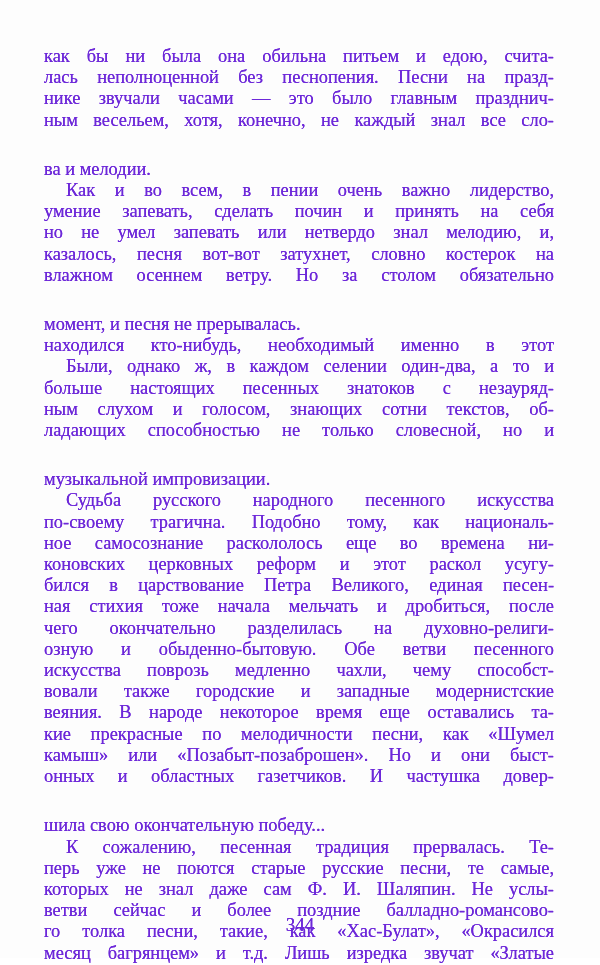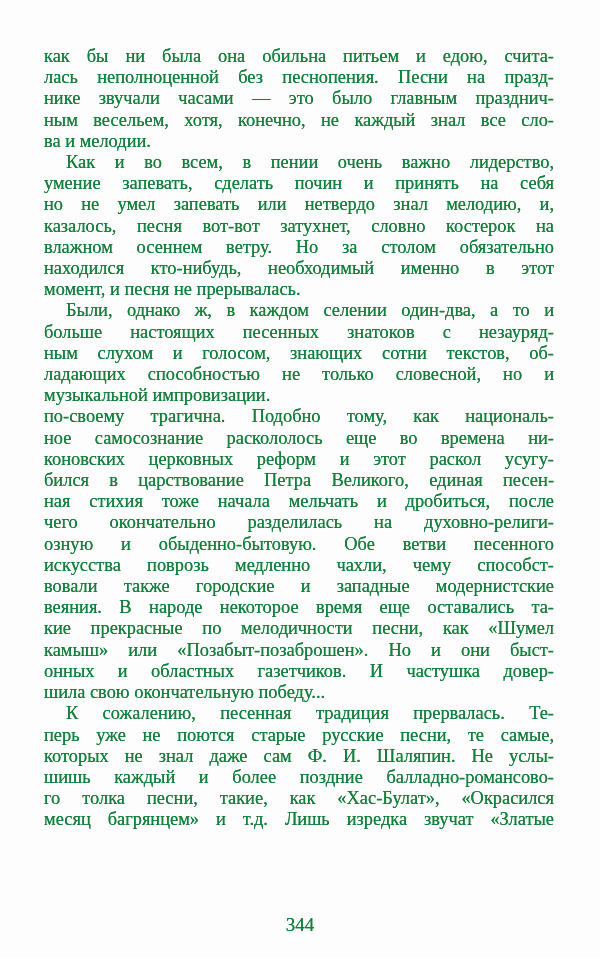--- a/index.html
+++ b/index.html
@@ -7,21 +7,21 @@
     padding: 0;
     width: 600px;
     height: 965px;
     overflow: hidden;
   }
   .page {
     position: relative;
     width: 600px;
     height: 958px;
     background: #fdfdfd;
-    color: #15803d;
+    color: #6d28d9;
     font-family: "Liberation Serif", "DejaVu Serif", serif;
   }
   .text-block {
     position: absolute;
     left: 44px;
     top: 46px;
     width: 510px;
   }
   .paragraph {
     margin: 0;
@@ -33,20 +33,21 @@
     text-align: justify;
     text-align-last: justify;
     white-space: normal;
     text-shadow: 0 0 0.35px currentColor;
   }
   .line.indent {
     text-indent: 22px;
   }
   .line.endpara {
     text-align-last: left;
+    margin-top: 28px;
   }
   .page-number {
     position: absolute;
     top: 914px;
     left: 0;
     width: 600px;
     text-align: center;
     font-size: 19px;
     line-height: 22px;
     text-shadow: 0 0 0.35px currentColor;
@@ -65,54 +66,55 @@
       <div class="line">ным весельем, хотя, конечно, не каждый знал все сло-</div>
       <div class="line endpara">ва и мелодии.</div>
     </div>
 
     <div class="paragraph">
       <div class="line indent">Как и во всем, в пении очень важно лидерство,</div>
       <div class="line">умение запевать, сделать почин и принять на себя</div>
       <div class="line">но не умел запевать или нетвердо знал мелодию, и,</div>
       <div class="line">казалось, песня вот-вот затухнет, словно костерок на</div>
       <div class="line">влажном осеннем ветру. Но за столом обязательно</div>
+      <div class="line endpara">момент, и песня не прерывалась.</div>
       <div class="line">находился кто-нибудь, необходимый именно в этот</div>
-      <div class="line endpara">момент, и песня не прерывалась.</div>
     </div>
 
     <div class="paragraph">
       <div class="line indent">Были, однако ж, в каждом селении один-два, а то и</div>
       <div class="line">больше настоящих песенных знатоков с незауряд-</div>
       <div class="line">ным слухом и голосом, знающих сотни текстов, об-</div>
       <div class="line">ладающих способностью не только словесной, но и</div>
       <div class="line endpara">музыкальной импровизации.</div>
     </div>
 
     <div class="paragraph">
+      <div class="line indent">Судьба русского народного песенного искусства</div>
       <div class="line">по-своему трагична. Подобно тому, как националь-</div>
       <div class="line">ное самосознание раскололось еще во времена ни-</div>
       <div class="line">коновских церковных реформ и этот раскол усугу-</div>
       <div class="line">бился в царствование Петра Великого, единая песен-</div>
       <div class="line">ная стихия тоже начала мельчать и дробиться, после</div>
       <div class="line">чего окончательно разделилась на духовно-религи-</div>
       <div class="line">озную и обыденно-бытовую. Обе ветви песенного</div>
       <div class="line">искусства поврозь медленно чахли, чему способст-</div>
       <div class="line">вовали также городские и западные модернистские</div>
       <div class="line">веяния. В народе некоторое время еще оставались та-</div>
       <div class="line">кие прекрасные по мелодичности песни, как «Шумел</div>
       <div class="line">камыш» или «Позабыт-позаброшен». Но и они быст-</div>
       <div class="line">онных и областных газетчиков. И частушка довер-</div>
       <div class="line endpara">шила свою окончательную победу...</div>
     </div>
 
     <div class="paragraph">
       <div class="line indent">К сожалению, песенная традиция прервалась. Те-</div>
       <div class="line">перь уже не поются старые русские песни, те самые,</div>
       <div class="line">которых не знал даже сам Ф. И. Шаляпин. Не услы-</div>
-      <div class="line">шишь каждый и более поздние балладно-романсово-</div>
+      <div class="line">ветви сейчас и более поздние балладно-романсово-</div>
       <div class="line">го толка песни, такие, как «Хас-Булат», «Окрасился</div>
       <div class="line">месяц багрянцем» и т.д. Лишь изредка звучат «Златые</div>
     </div>
 
   </div>
 
   <div class="page-number">344</div>
 </div>
 
 </body></html>

